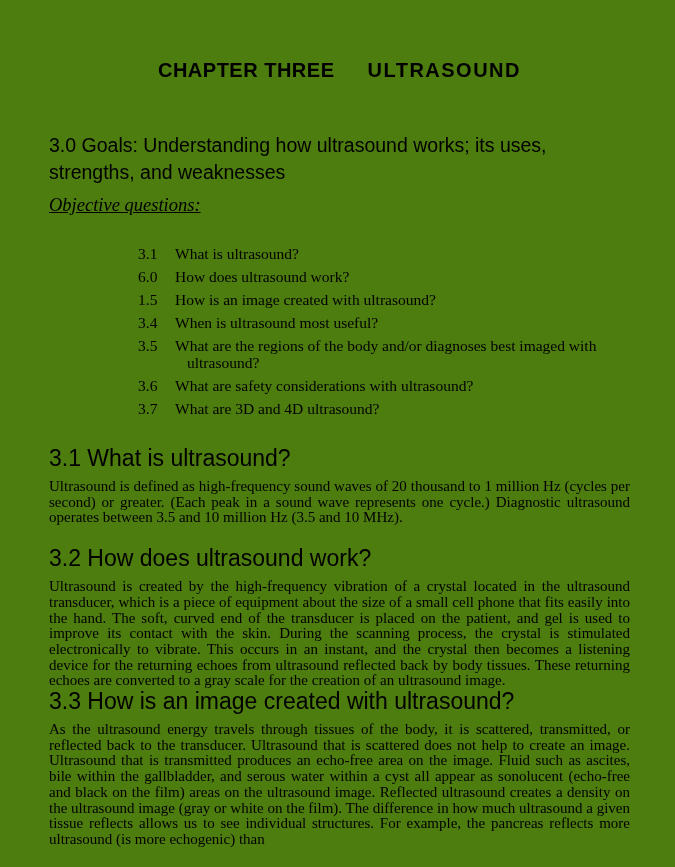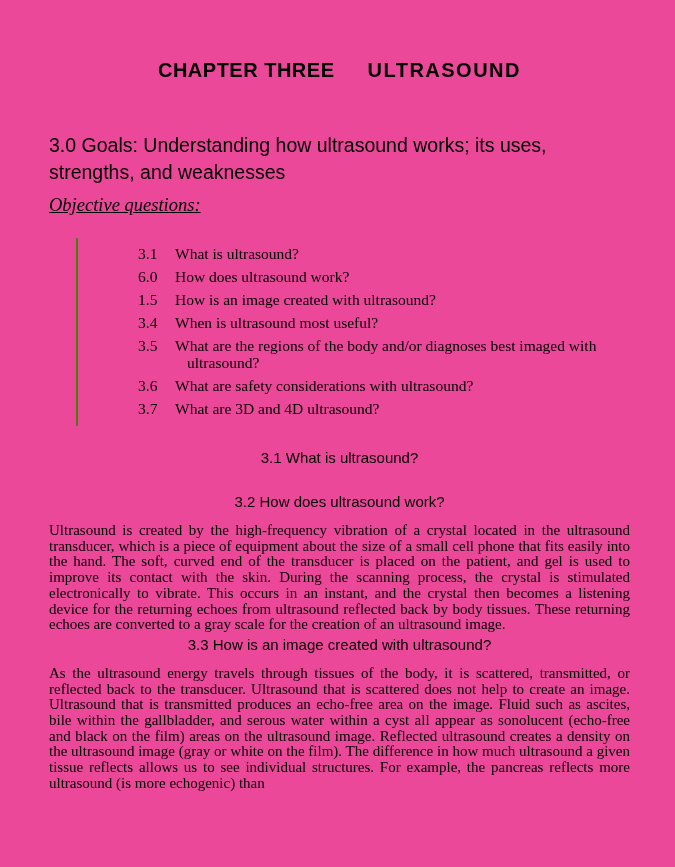--- a/index.html
+++ b/index.html
@@ -1,21 +1,21 @@
 <!DOCTYPE html>
 <html><head>
 <meta charset="utf-8">
 <style>
   * { box-sizing: border-box; }
   html, body { margin: 0; padding: 0; background: #ffffff; }
 
   .page {
     width: 675px;
     height: 867px;
-    background: #ec4899;
+    background: #4d7c0f;
     color: #000000;
     overflow: hidden;
     position: relative;
     font-family: "Liberation Serif", serif;
   }
 
   .content {
     padding-left: 49px;
     padding-right: 45px;
   }
@@ -75,24 +75,23 @@
   .question-text {
     flex: 1;
     padding-left: 12px;
     text-indent: -12px;
     max-width: 470px;
   }
 
   
   .section-heading {
     font-family: "Liberation Sans", sans-serif;
-    font-size: 15px;
+    font-size: 23px;
     font-weight: 400;
     line-height: 24px;
-    text-align: center;
   }
   .section:nth-of-type(1) .section-heading { margin-top: 20px; }
   .section:nth-of-type(2) .section-heading { margin-top: 20px; }
   .section:nth-of-type(3) .section-heading { }
 
   .section-para {
     margin: 9px 0 0 0;
     font-size: 15px;
     line-height: 15.7px;
     text-align: justify;
@@ -139,20 +138,21 @@
       </div>
       <div class="question-item">
         <span class="question-number">3.7</span>
         <span class="question-text">What are 3D and 4D ultrasound?</span>
       </div>
     </div>
 
     <div class="sections">
       <div class="section">
         <div class="section-heading">3.1 What is ultrasound?</div>
+        <p class="section-para">Ultrasound is defined as high-frequency sound waves of 20 thousand to 1 million Hz (cycles per second) or greater. (Each peak in a sound wave represents one cycle.) Diagnostic ultrasound operates between 3.5 and 10 million Hz (3.5 and 10 MHz).</p>
       </div>
       <div class="section">
         <div class="section-heading">3.2 How does ultrasound work?</div>
         <p class="section-para">Ultrasound is created by the high-frequency vibration of a crystal located in the ultrasound transducer, which is a piece of equipment about the size of a small cell phone that fits easily into the hand. The soft, curved end of the transducer is placed on the patient, and gel is used to improve its contact with the skin. During the scanning process, the crystal is stimulated electronically to vibrate. This occurs in an instant, and the crystal then becomes a listening device for the returning echoes from ultrasound reflected back by body tissues. These returning echoes are converted to a gray scale for the creation of an ultrasound image.</p>
       </div>
       <div class="section">
         <div class="section-heading">3.3 How is an image created with ultrasound?</div>
         <p class="section-para">As the ultrasound energy travels through tissues of the body, it is scattered, transmitted, or reflected back to the transducer. Ultrasound that is scattered does not help to create an image. Ultrasound that is transmitted produces an echo-free area on the image. Fluid such as ascites, bile within the gallbladder, and serous water within a cyst all appear as sonolucent (echo-free and black on the film) areas on the ultrasound image. Reflected ultrasound creates a density on the ultrasound image (gray or white on the film). The difference in how much ultrasound a given tissue reflects allows us to see individual structures. For example, the pancreas reflects more ultrasound (is more echogenic) than</p>
       </div>
     </div>

